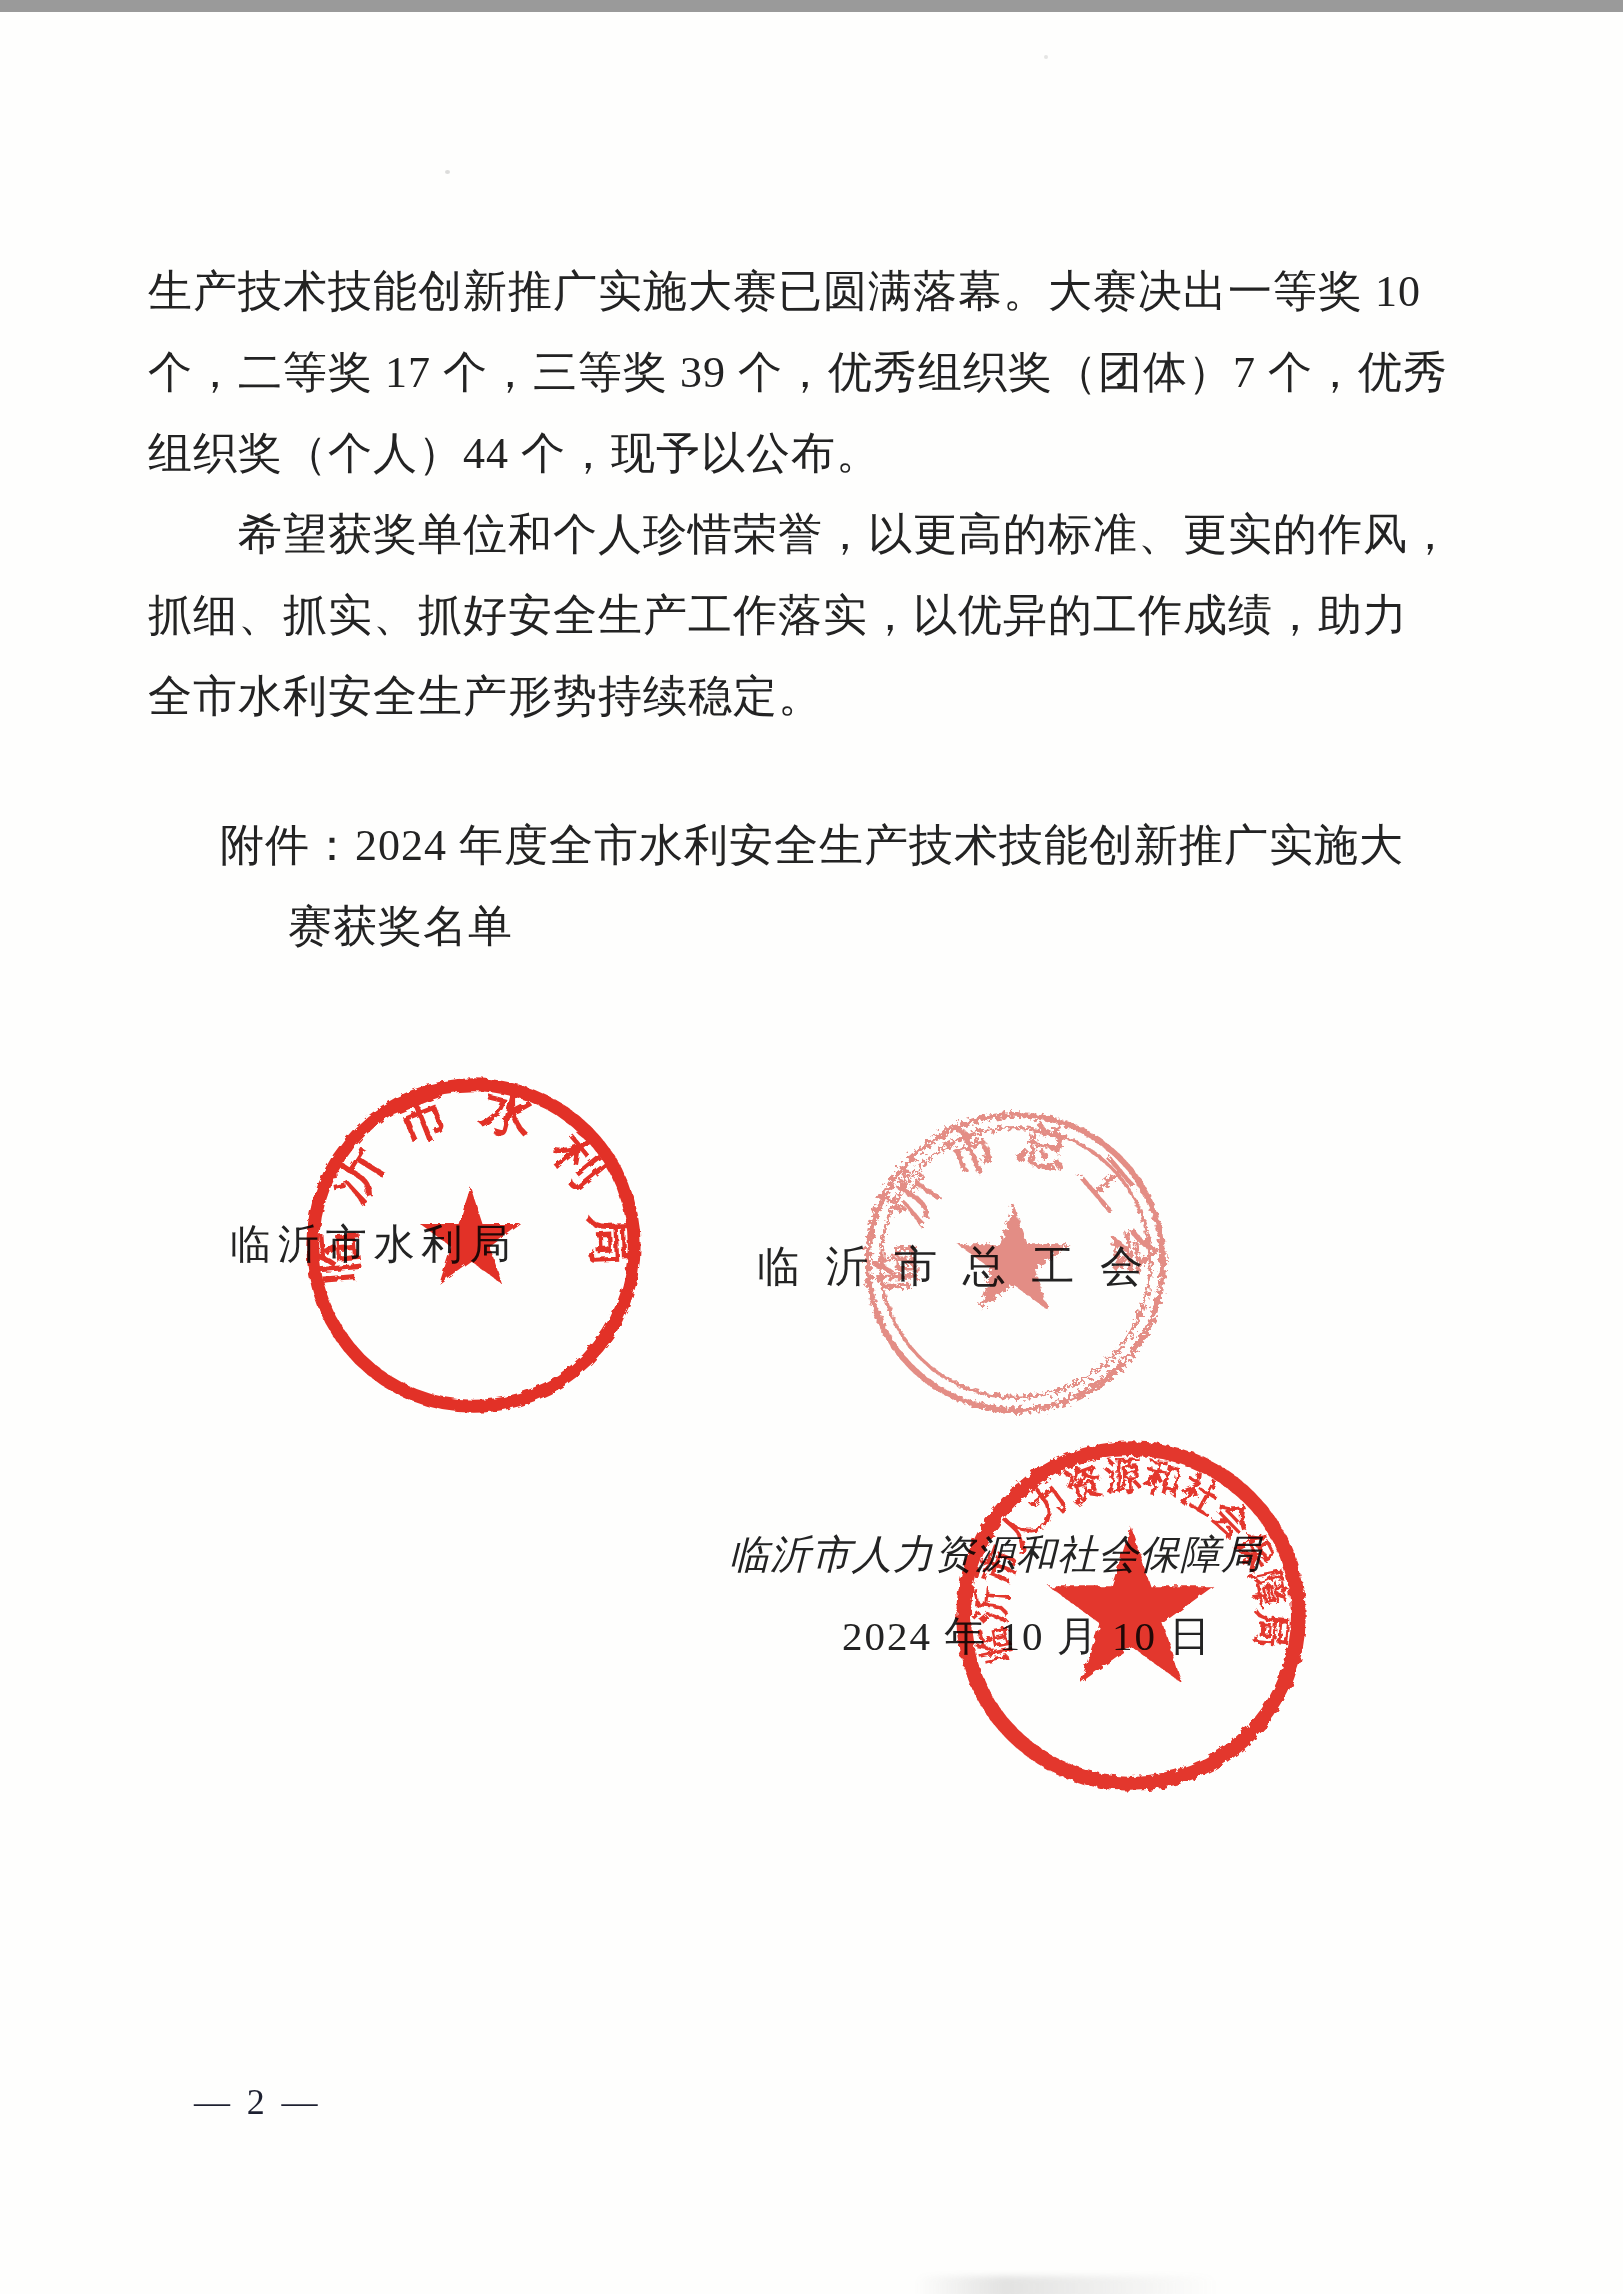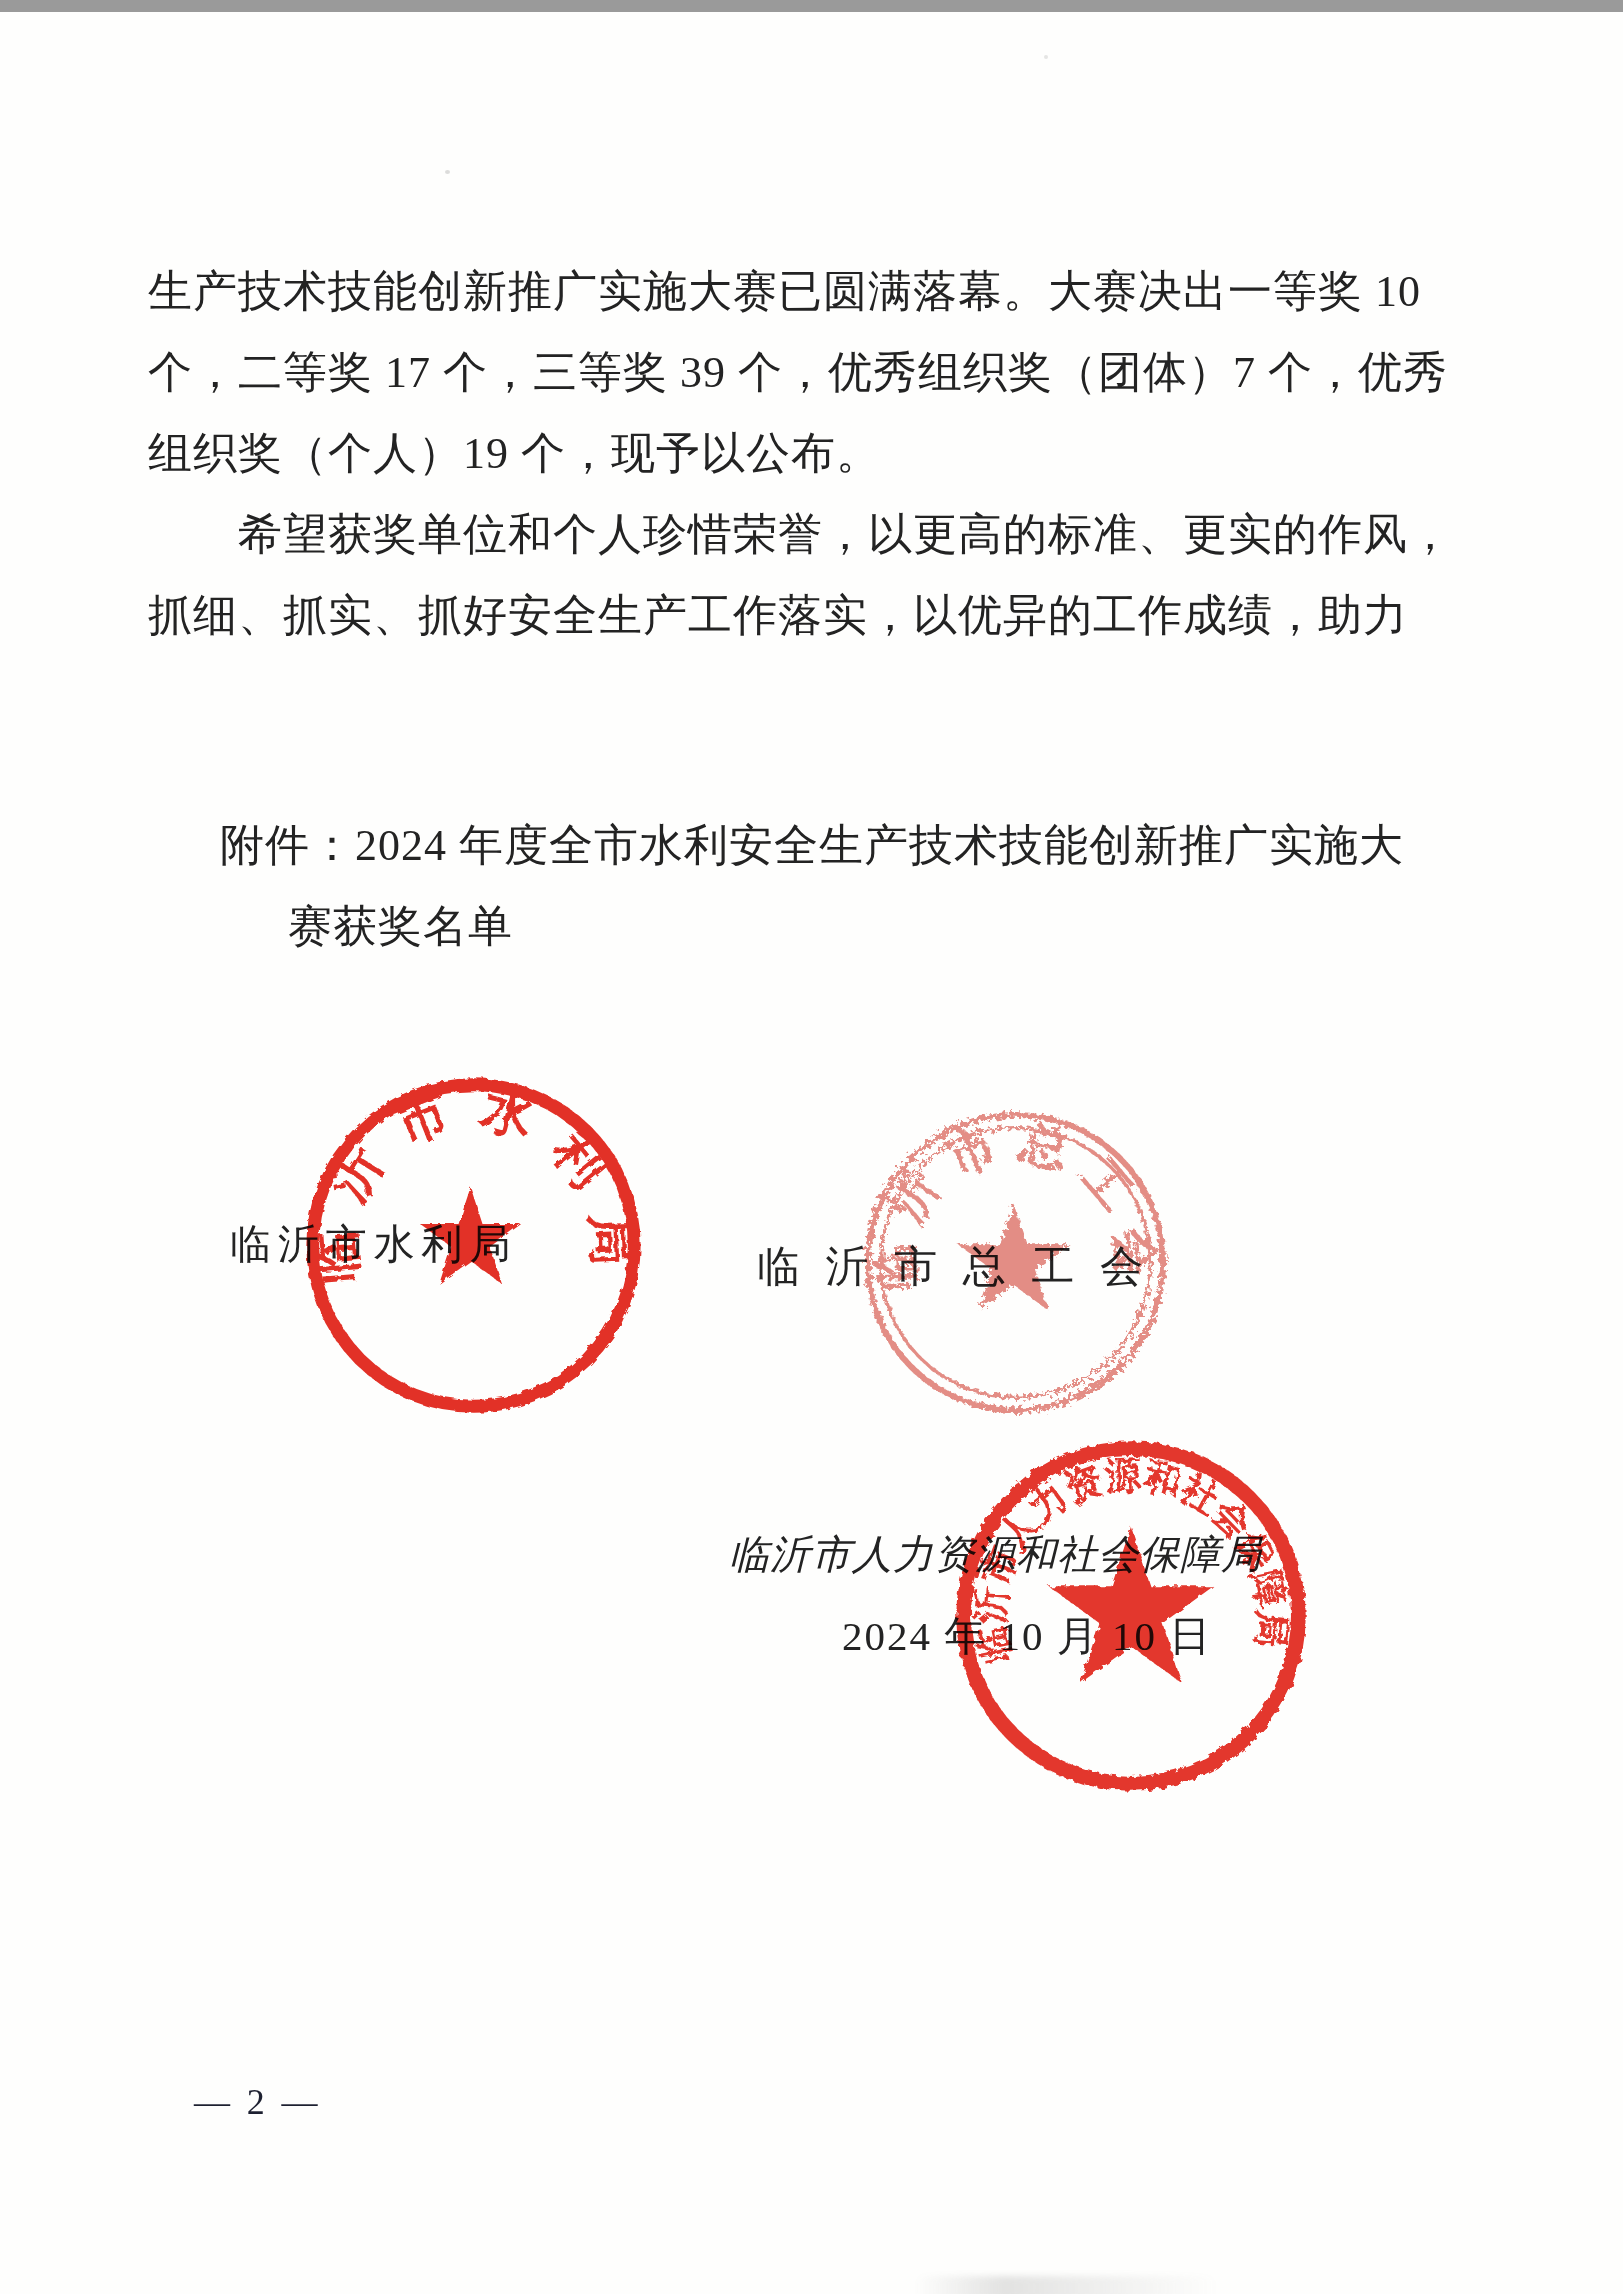--- a/index.html
+++ b/index.html
@@ -33,23 +33,24 @@
   }
 </style>
 </head>
 <body>
 
 <div class="page">
 
   <div class="body-text">
     <div class="bline">生产技术技能创新推广实施大赛已圆满落幕。大赛决出一等奖 10</div>
     <div class="bline">个，二等奖 17 个，三等奖 39 个，优秀组织奖（团体）7 个，优秀</div>
-    <div class="bline">组织奖（个人）19 个，现予以公布。</div>
+    <div class="bline">组织奖（个人）44 个，现予以公布。</div>
     <div class="bline">　　希望获奖单位和个人珍惜荣誉，以更高的标准、更实的作风，</div>
     <div class="bline">抓细、抓实、抓好安全生产工作落实，以优异的工作成绩，助力</div>
+    <div class="bline">全市水利安全生产形势持续稳定。</div>
   </div>
 
   <div class="attachment">
     <div>附件：2024 年度全市水利安全生产技术技能创新推广实施大</div>
     <div class="att-cont">赛获奖名单</div>
   </div>
 
   <div class="sig-left">临沂市水利局</div>
   <div class="sig-right">临沂市总工会</div>
   <div class="sig-bottom">临沂市人力资源和社会保障局</div>

